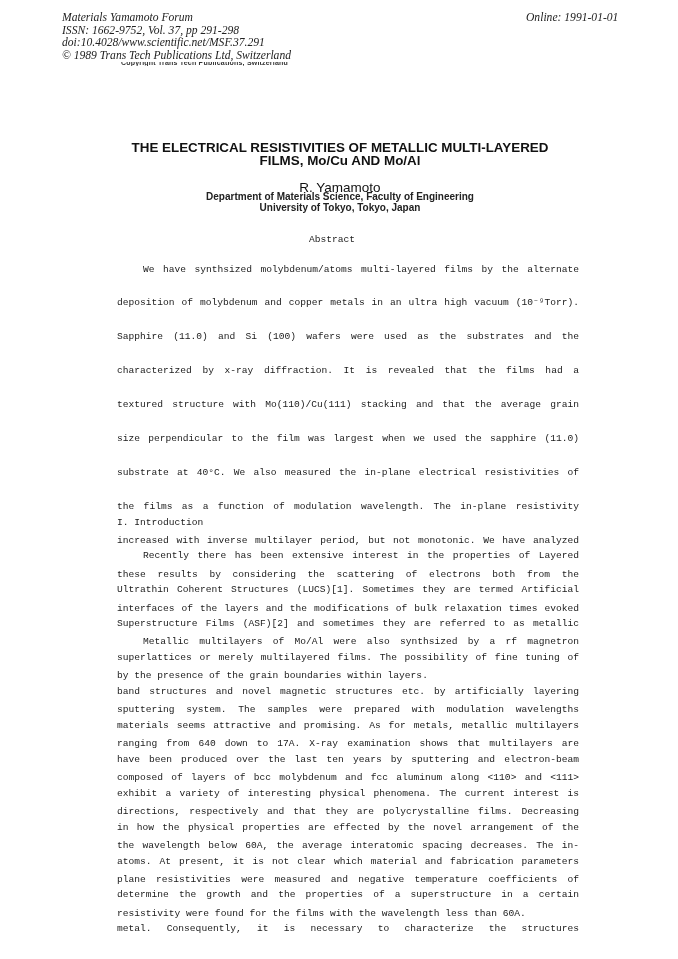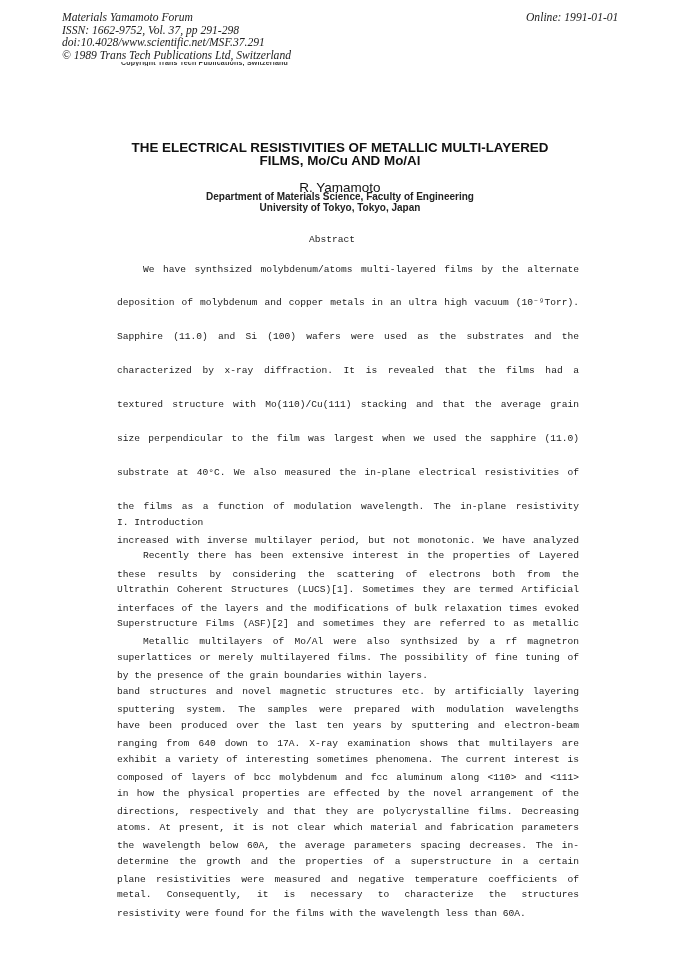--- a/index.html
+++ b/index.html
@@ -56,34 +56,35 @@
   <span class="line">the films as a function of modulation wavelength. The in-plane resistivity</span>
   <span class="line">increased with inverse multilayer period, but not monotonic. We have analyzed</span>
   <span class="line">these results by considering the scattering of electrons both from the</span>
   <span class="line">interfaces of the layers and the modifications of bulk relaxation times evoked</span>
   <span class="line indent">Metallic multilayers of Mo/Al were also synthsized by a rf magnetron</span>
   <span class="line last">by the presence of the grain boundaries within layers.</span>
   <span class="line">sputtering system. The samples were prepared with modulation wavelengths</span>
   <span class="line">ranging from 640 down to 17A. X-ray examination shows that multilayers are</span>
   <span class="line">composed of layers of bcc molybdenum and fcc aluminum along &lt;110&gt; and &lt;111&gt;</span>
   <span class="line">directions, respectively and that they are polycrystalline films. Decreasing</span>
-  <span class="line">the wavelength below 60A, the average parameters spacing decreases. The in-</span>
+  <span class="line">the wavelength below 60A, the average interatomic spacing decreases. The in-</span>
   <span class="line">plane resistivities were measured and negative temperature coefficients of</span>
   <span class="line last">resistivity were found for the films with the wavelength less than 60A.</span>
 </div>
 
 <div class="block mono" style="top:494px;">
   <span class="line last">I. Introduction</span>
   <span class="line indent">Recently there has been extensive interest in the properties of Layered</span>
   <span class="line">Ultrathin Coherent Structures (LUCS)[1]. Sometimes they are termed Artificial</span>
   <span class="line">Superstructure Films (ASF)[2] and sometimes they are referred to as metallic</span>
   <span class="line">superlattices or merely multilayered films. The possibility of fine tuning of</span>
   <span class="line">band structures and novel magnetic structures etc. by artificially layering</span>
+  <span class="line">materials seems attractive and promising. As for metals, metallic multilayers</span>
   <span class="line">have been produced over the last ten years by sputtering and electron-beam</span>
-  <span class="line">exhibit a variety of interesting sometimes phenomena. The current interest is</span>
+  <span class="line">exhibit a variety of interesting physical phenomena. The current interest is</span>
   <span class="line">in how the physical properties are effected by the novel arrangement of the</span>
   <span class="line">atoms. At present, it is not clear which material and fabrication parameters</span>
   <span class="line">determine the growth and the properties of a superstructure in a certain</span>
   <span class="line">metal. Consequently, it is necessary to characterize the structures</span>
   
   
   
   
   
   

